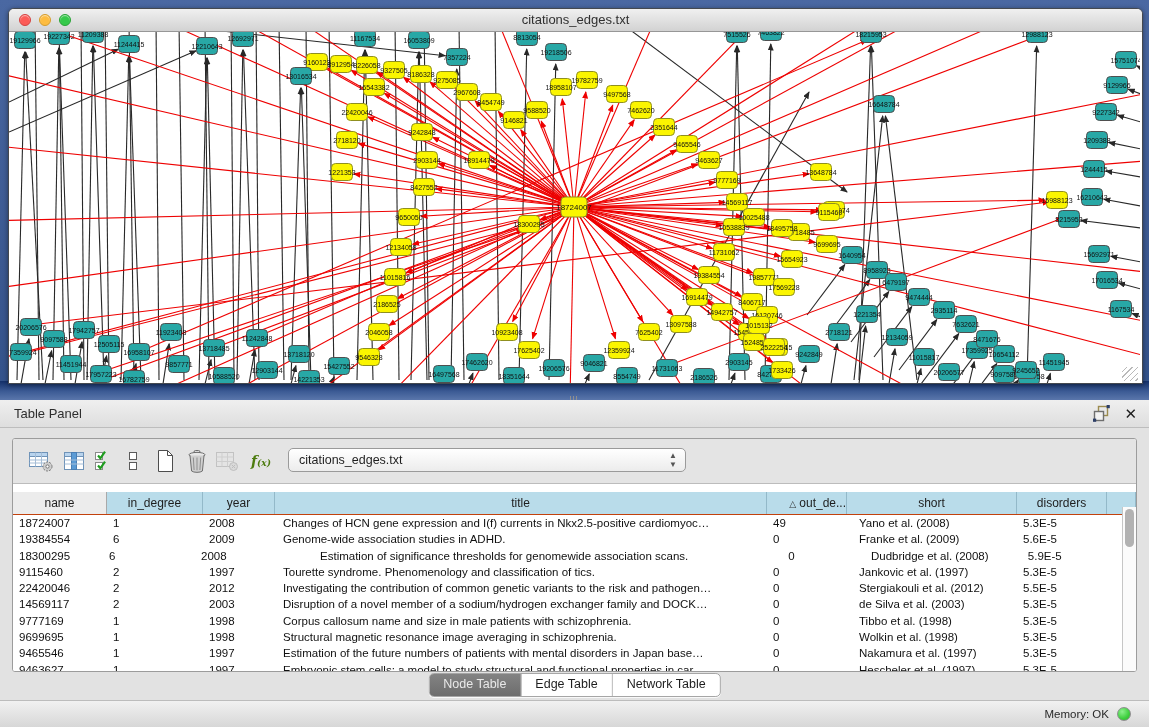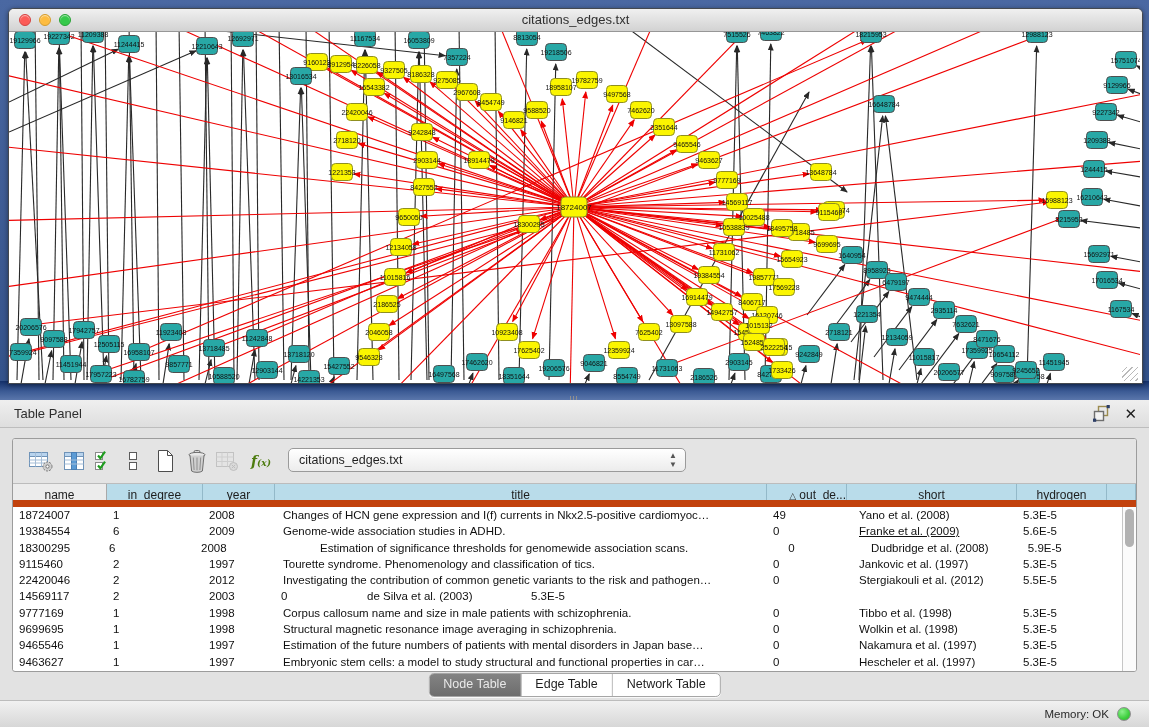--- a/index.html
+++ b/index.html
@@ -43,21 +43,21 @@
             justify-content:center;cursor:pointer;}
   .fx{font-family:"DejaVu Serif","Liberation Serif",serif;font-style:italic;font-weight:bold;
       font-size:14px;color:#4d7c0f;}
   .fx small{font-size:9px;font-weight:bold;}
   .dropdown{position:absolute;left:275px;top:9px;width:398px;height:24px;border:1px solid #9a9a9a;
             border-radius:5px;background:linear-gradient(#ffffff,#ececec);box-sizing:border-box;
             font-size:12.5px;color:#1f1f1f;line-height:22px;padding-left:10px;cursor:pointer;}
   .dd-arrows{position:absolute;right:8px;top:2px;display:flex;flex-direction:column;line-height:9px;
              font-size:8px;color:#555;}
 
-  .thead{display:flex;height:23px;background:#b9dcea;border-bottom:7px solid #c2410c;box-sizing:border-box;}
+  .thead{display:flex;height:23px;background:#b9dcea;border-bottom:1px solid #c2410c;box-sizing:border-box;margin-top:8px;}
   .th{box-sizing:border-box;border-right:1px solid #93b9c9;font-size:12px;color:#1d1d1d;
       text-align:center;line-height:22px;overflow:hidden;white-space:nowrap;cursor:pointer;}
   .th.gray{background:#ececec;border-right:1px solid #a9a9a9;}
   .th .sortg{font-size:9px;margin-right:3px;color:#333;}
   .tbody{position:relative;background:#fff;}
   .tr{display:flex;height:16.3px;cursor:default;}
   .td{box-sizing:border-box;font-size:11.5px;color:#101010;line-height:16px;
       overflow:hidden;white-space:nowrap;padding-left:6px;}
   .vscroll{position:absolute;right:0;top:68px;width:14px;bottom:0;background:#fbfbfb;
            border-left:1px solid #c6c6c6;box-sizing:border-box;}
@@ -662,41 +662,41 @@
           </span>
       </div>
     </div>
     <div class="thead" id="thead">
         <div class="th gray" style="width: 94px;"><span>name</span></div>
         <div class="th" style="width: 96px;"><span>in_degree</span></div>
         <div class="th" style="width: 72px;"><span>year</span></div>
         <div class="th" style="width: 492px;"><span>title</span></div>
         <div class="th" style="width: 80px; text-align: right;"><span class="sortg">△</span><span>out_de...</span></div>
         <div class="th" style="width: 170px;"><span>short</span></div>
-        <div class="th" style="width: 90px;"><span>hydrogen</span></div>
+        <div class="th" style="width: 90px;"><span>disorders</span></div>
         <div class="th" style="width: 29px;"><span></span></div>
       </div>
     <div class="tbody" id="tbody">
         <div class="tr">
           <div class="td" style="width: 94px;">18724007</div>
           <div class="td" style="width: 96px;">1</div>
           <div class="td" style="width: 72px;">2008</div>
           <div class="td" style="width: 492px; padding-left: 8px;">Changes of HCN gene expression and I(f) currents in Nkx2.5-positive cardiomyoc…</div>
           <div class="td" style="width: 80px;">49</div>
           <div class="td" style="width: 170px; padding-left: 12px;">Yano et al. (2008)</div>
           <div class="td" style="width: 90px;">5.3E-5</div>
           <div class="td" style="width: 29px;"></div>
         </div>
         <div class="tr">
           <div class="td" style="width: 94px;">19384554</div>
           <div class="td" style="width: 96px;">6</div>
           <div class="td" style="width: 72px;">2009</div>
           <div class="td" style="width: 492px; padding-left: 8px;">Genome-wide association studies in ADHD.</div>
           <div class="td" style="width: 80px;">0</div>
-          <div class="td" style="width: 170px; padding-left: 12px; text-decoration: underline;">Franke et al. (2009)</div>
+          <div class="td" style="width: 170px; padding-left: 12px;">Franke et al. (2009)</div>
           <div class="td" style="width: 90px;">5.6E-5</div>
           <div class="td" style="width: 29px;"></div>
         </div>
         <div class="tr">
           <div class="td" style="width: 94px;">18300295</div>
           <div class="td" style="width: 96px;">6</div>
           <div class="td" style="width: 72px;">2008</div>
           <div class="td" style="width: 492px; padding-left: 8px; margin-left: 48px;">Estimation of significance thresholds for genomewide association scans.</div>
           <div class="td" style="width: 80px;">0</div>
           <div class="td" style="width: 170px; padding-left: 12px;">Dudbridge et al. (2008)</div>
@@ -720,20 +720,21 @@
           <div class="td" style="width: 492px; padding-left: 8px;">Investigating the contribution of common genetic variants to the risk and pathogen…</div>
           <div class="td" style="width: 80px;">0</div>
           <div class="td" style="width: 170px; padding-left: 12px;">Stergiakouli et al. (2012)</div>
           <div class="td" style="width: 90px;">5.5E-5</div>
           <div class="td" style="width: 29px;"></div>
         </div>
         <div class="tr">
           <div class="td" style="width: 94px;">14569117</div>
           <div class="td" style="width: 96px;">2</div>
           <div class="td" style="width: 72px;">2003</div>
+          <div class="td" style="width: 492px; padding-left: 8px;">Disruption of a novel member of a sodium/hydrogen exchanger family and DOCK…</div>
           <div class="td" style="width: 80px;">0</div>
           <div class="td" style="width: 170px; padding-left: 12px;">de Silva et al. (2003)</div>
           <div class="td" style="width: 90px;">5.3E-5</div>
           <div class="td" style="width: 29px;"></div>
         </div>
         <div class="tr">
           <div class="td" style="width: 94px;">9777169</div>
           <div class="td" style="width: 96px;">1</div>
           <div class="td" style="width: 72px;">1998</div>
           <div class="td" style="width: 492px; padding-left: 8px;">Corpus callosum name and size in male patients with schizophrenia.</div>

